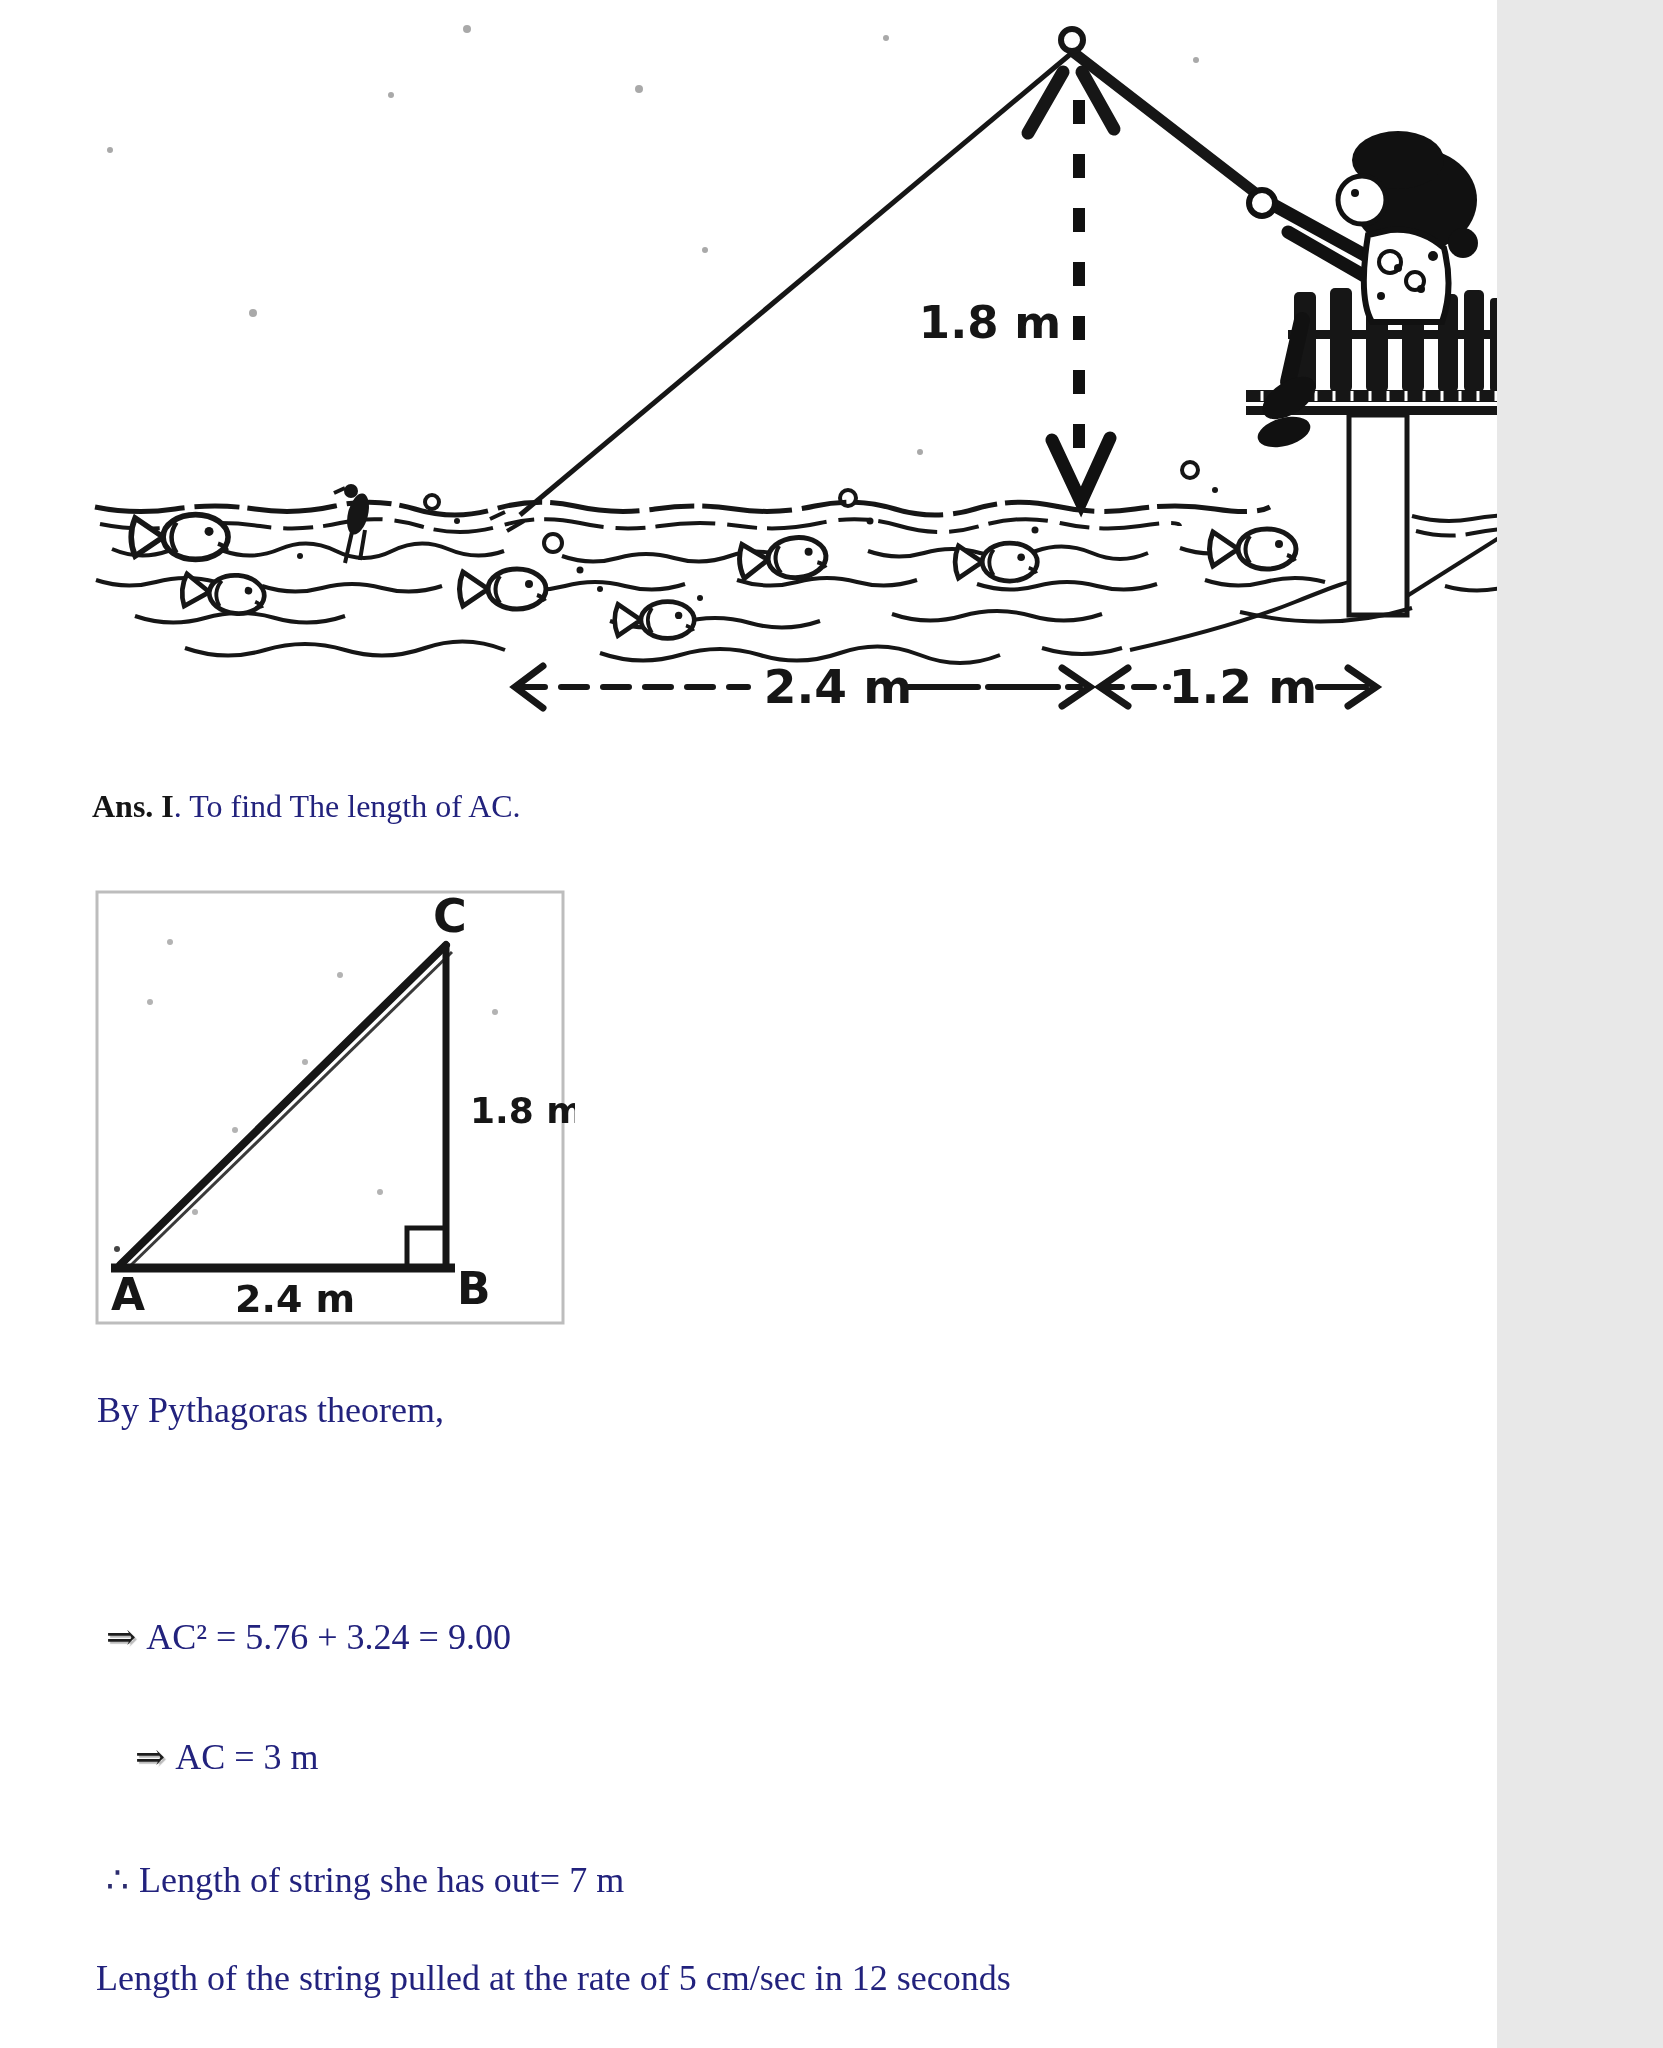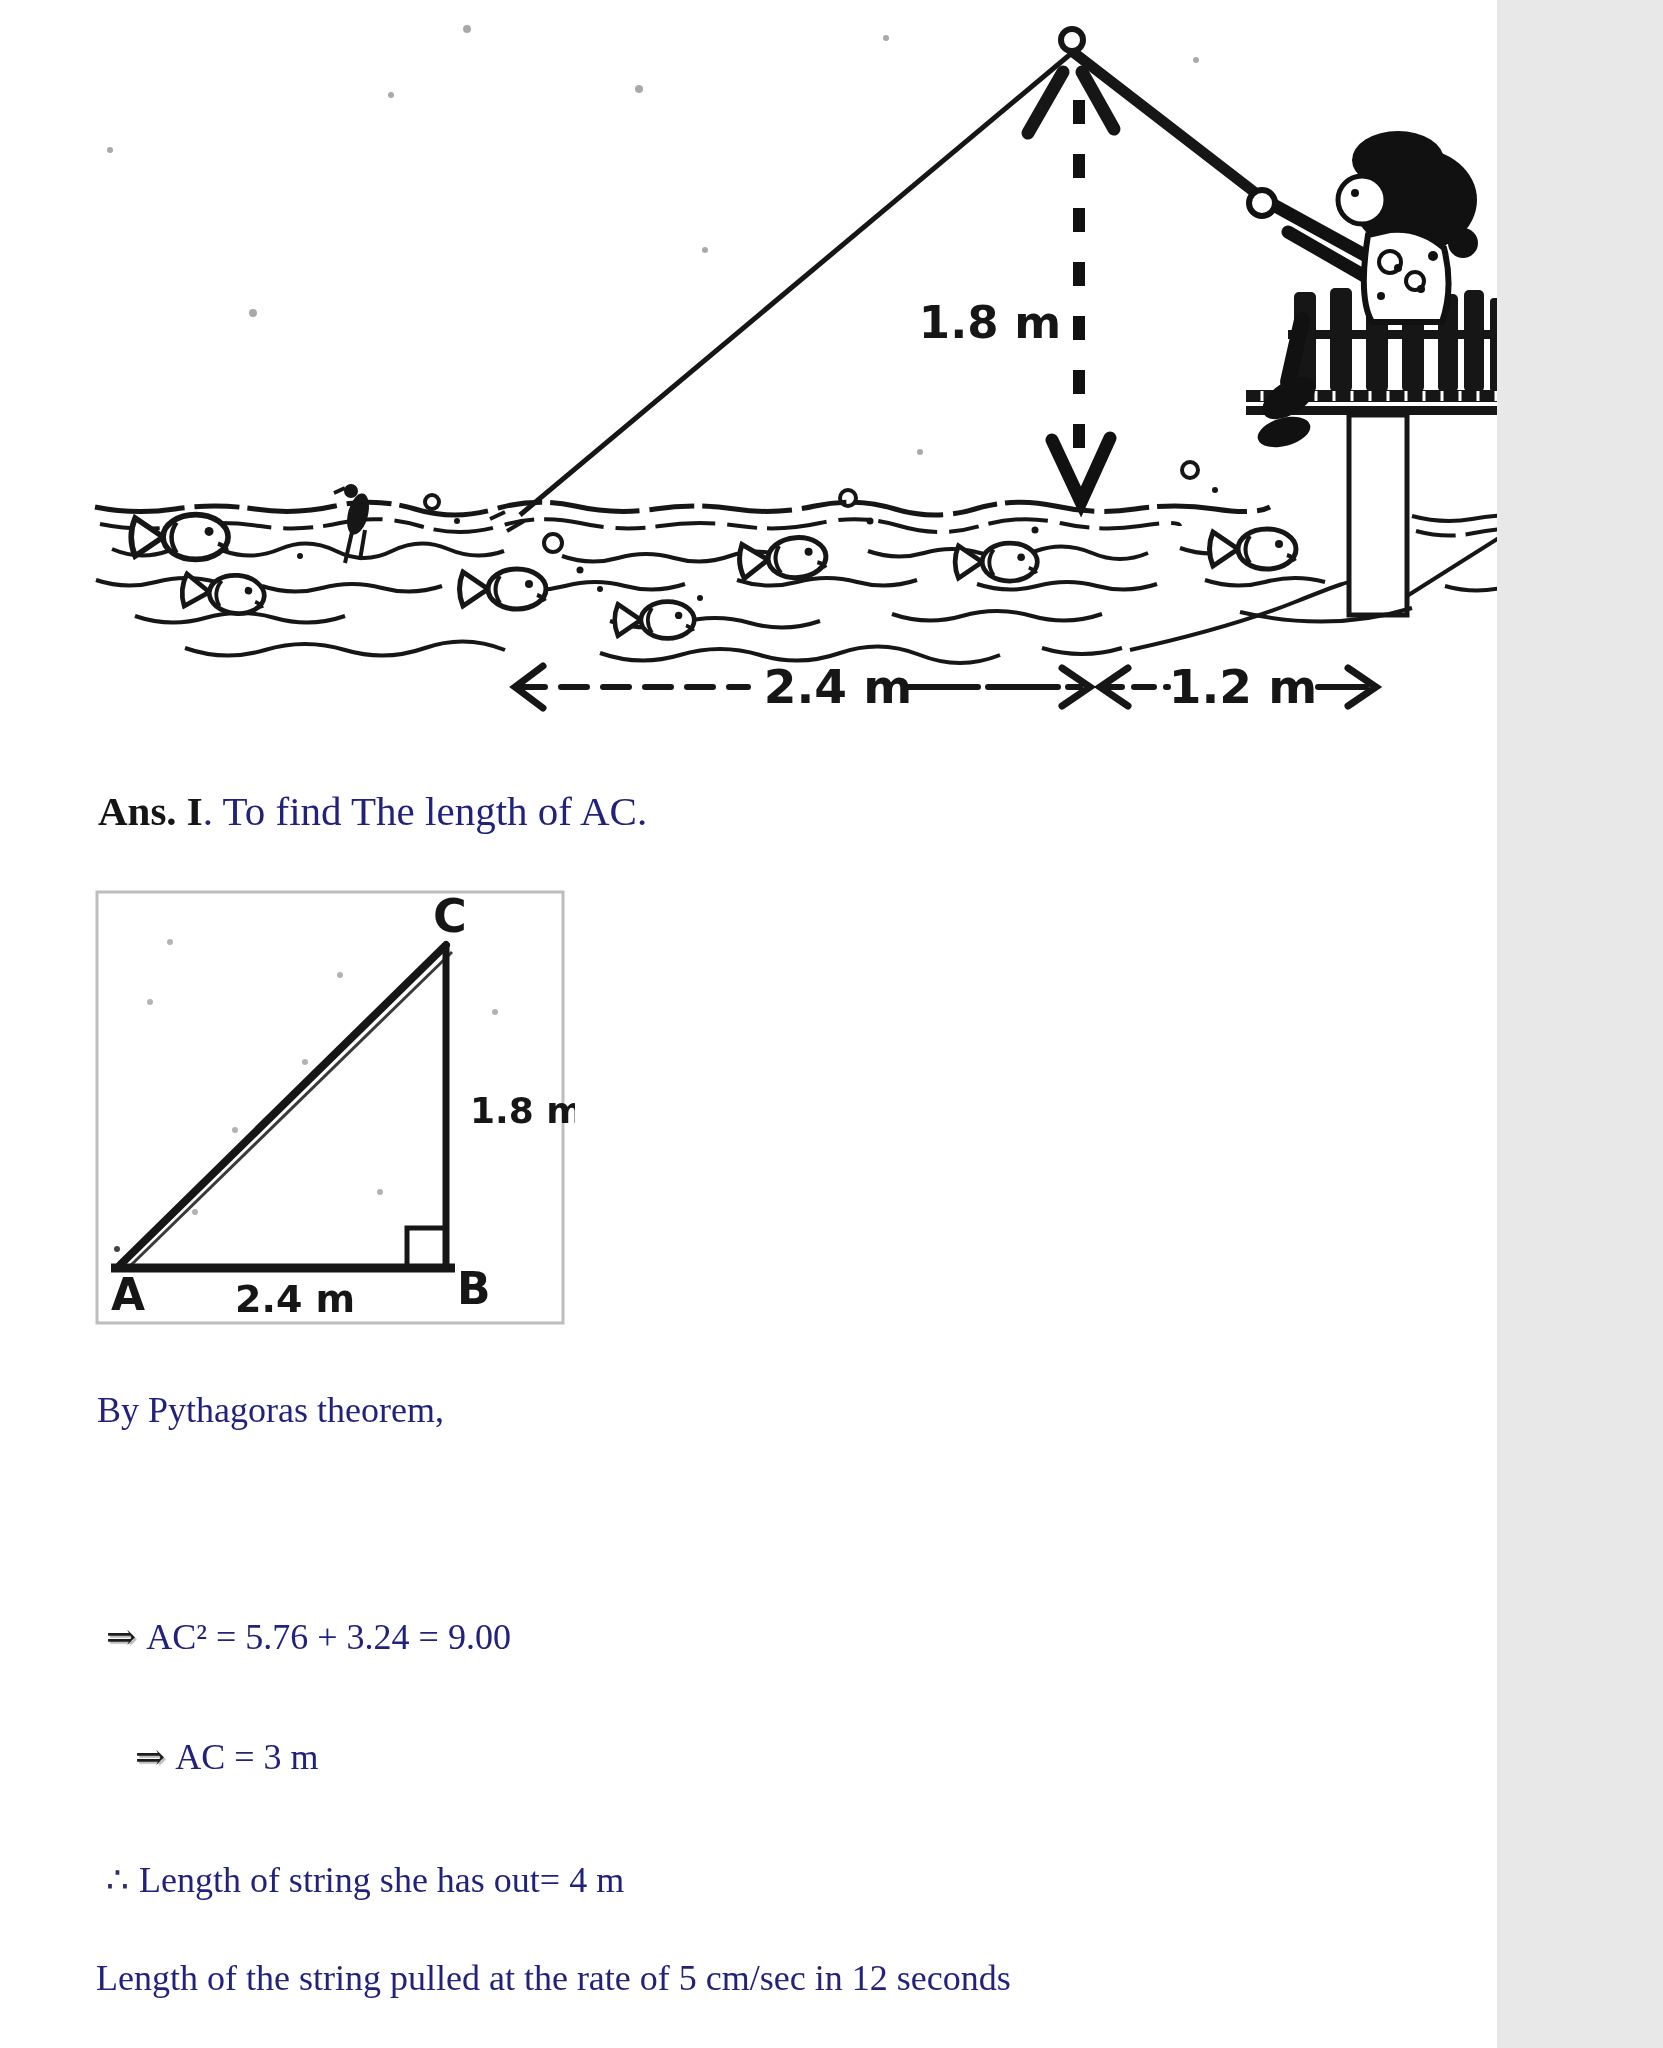--- a/index.html
+++ b/index.html
@@ -173,21 +173,21 @@
       <polyline points="1062,668 1090,687 1062,706" stroke-width="7"></polyline>
       <polyline points="1128,668 1100,687 1128,706" stroke-width="7"></polyline>
       <path d="M1102,687 L1168,687" stroke-width="6" stroke-dasharray="20 12"></path>
       <path d="M1318,687 L1366,687" stroke-width="6"></path>
       <polyline points="1348,668 1376,687 1348,706" stroke-width="7"></polyline>
     </g>
     <text x="838" y="703" text-anchor="middle" font-size="47">2.4 m</text>
     <text x="1243" y="703" text-anchor="middle" font-size="47">1.2 m</text>
   </svg>
 
-  <div class="txtline" style="left:98px;top:788px;font-size:41px;">
+  <div class="txtline" style="left:92px;top:788px;font-size:32px;">
     <span class="ansbold">Ans. I</span><span class="ansrest">. To find The length of AC.</span>
   </div>
 
   <div class="figbox">
     <svg width="500" height="455" viewBox="0 0 500 455">
       <rect x="22" y="12" width="466" height="431" fill="none" stroke="#bdbdbd" stroke-width="3"></rect>
       <g fill="#b3b3b3">
         <circle cx="95" cy="62" r="3"></circle>
           <circle cx="160" cy="250" r="3"></circle>
           <circle cx="230" cy="182" r="3"></circle>
@@ -220,20 +220,20 @@
 
   <div class="txtline" style="left:106px;top:1616px;">
     <span class="arrow">⇒</span><span>AC² = 5.76 + 3.24 = 9.00</span>
   </div>
 
   <div class="txtline" style="left:106px;top:1736px;margin-left:29px;">
     <span class="arrow">⇒</span><span>AC = 3 m</span>
   </div>
 
   <div class="txtline" style="left:106px;top:1860px;">
-    <span class="there">∴</span><span>Length of string she has out= 4 m</span>
+    <span class="there">∴</span><span>Length of string she has out= 7 m</span>
   </div>
 
   <div class="txtline" style="left:96px;top:1958px;">
     <span>Length of the string pulled at the rate of 5 cm/sec in 12 seconds</span>
   </div>
 
 </div>
 
 </body></html>

